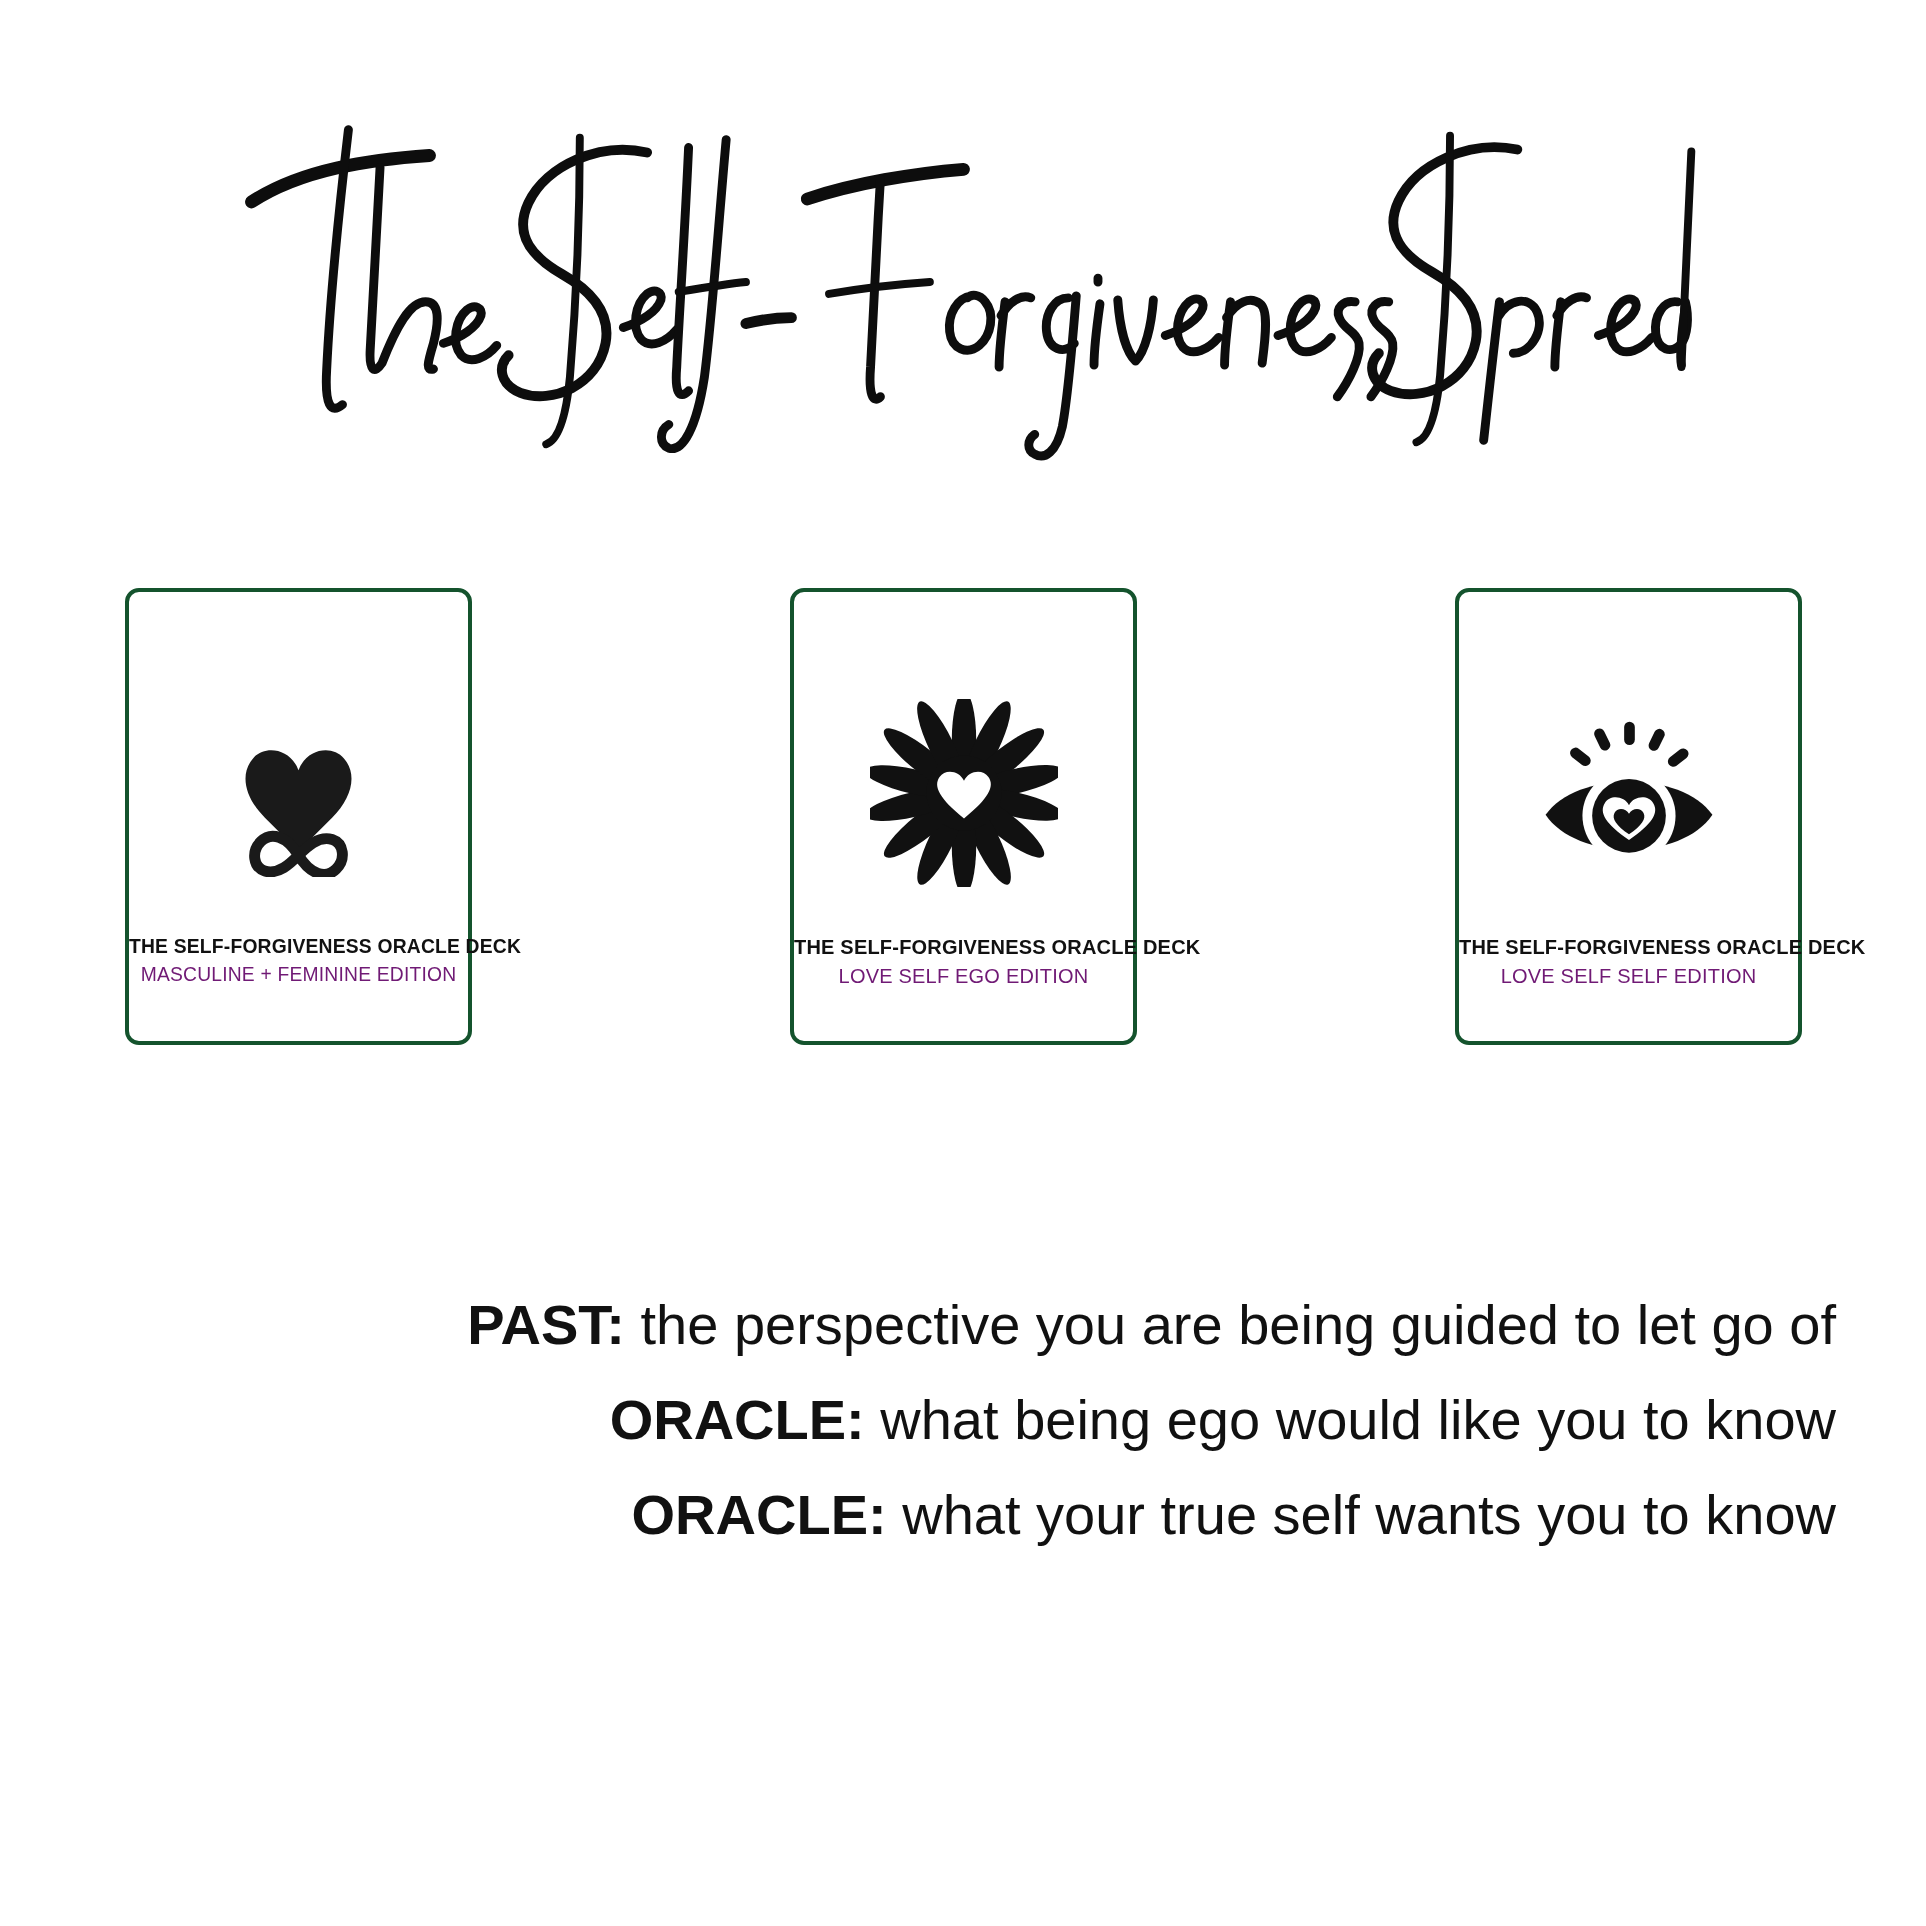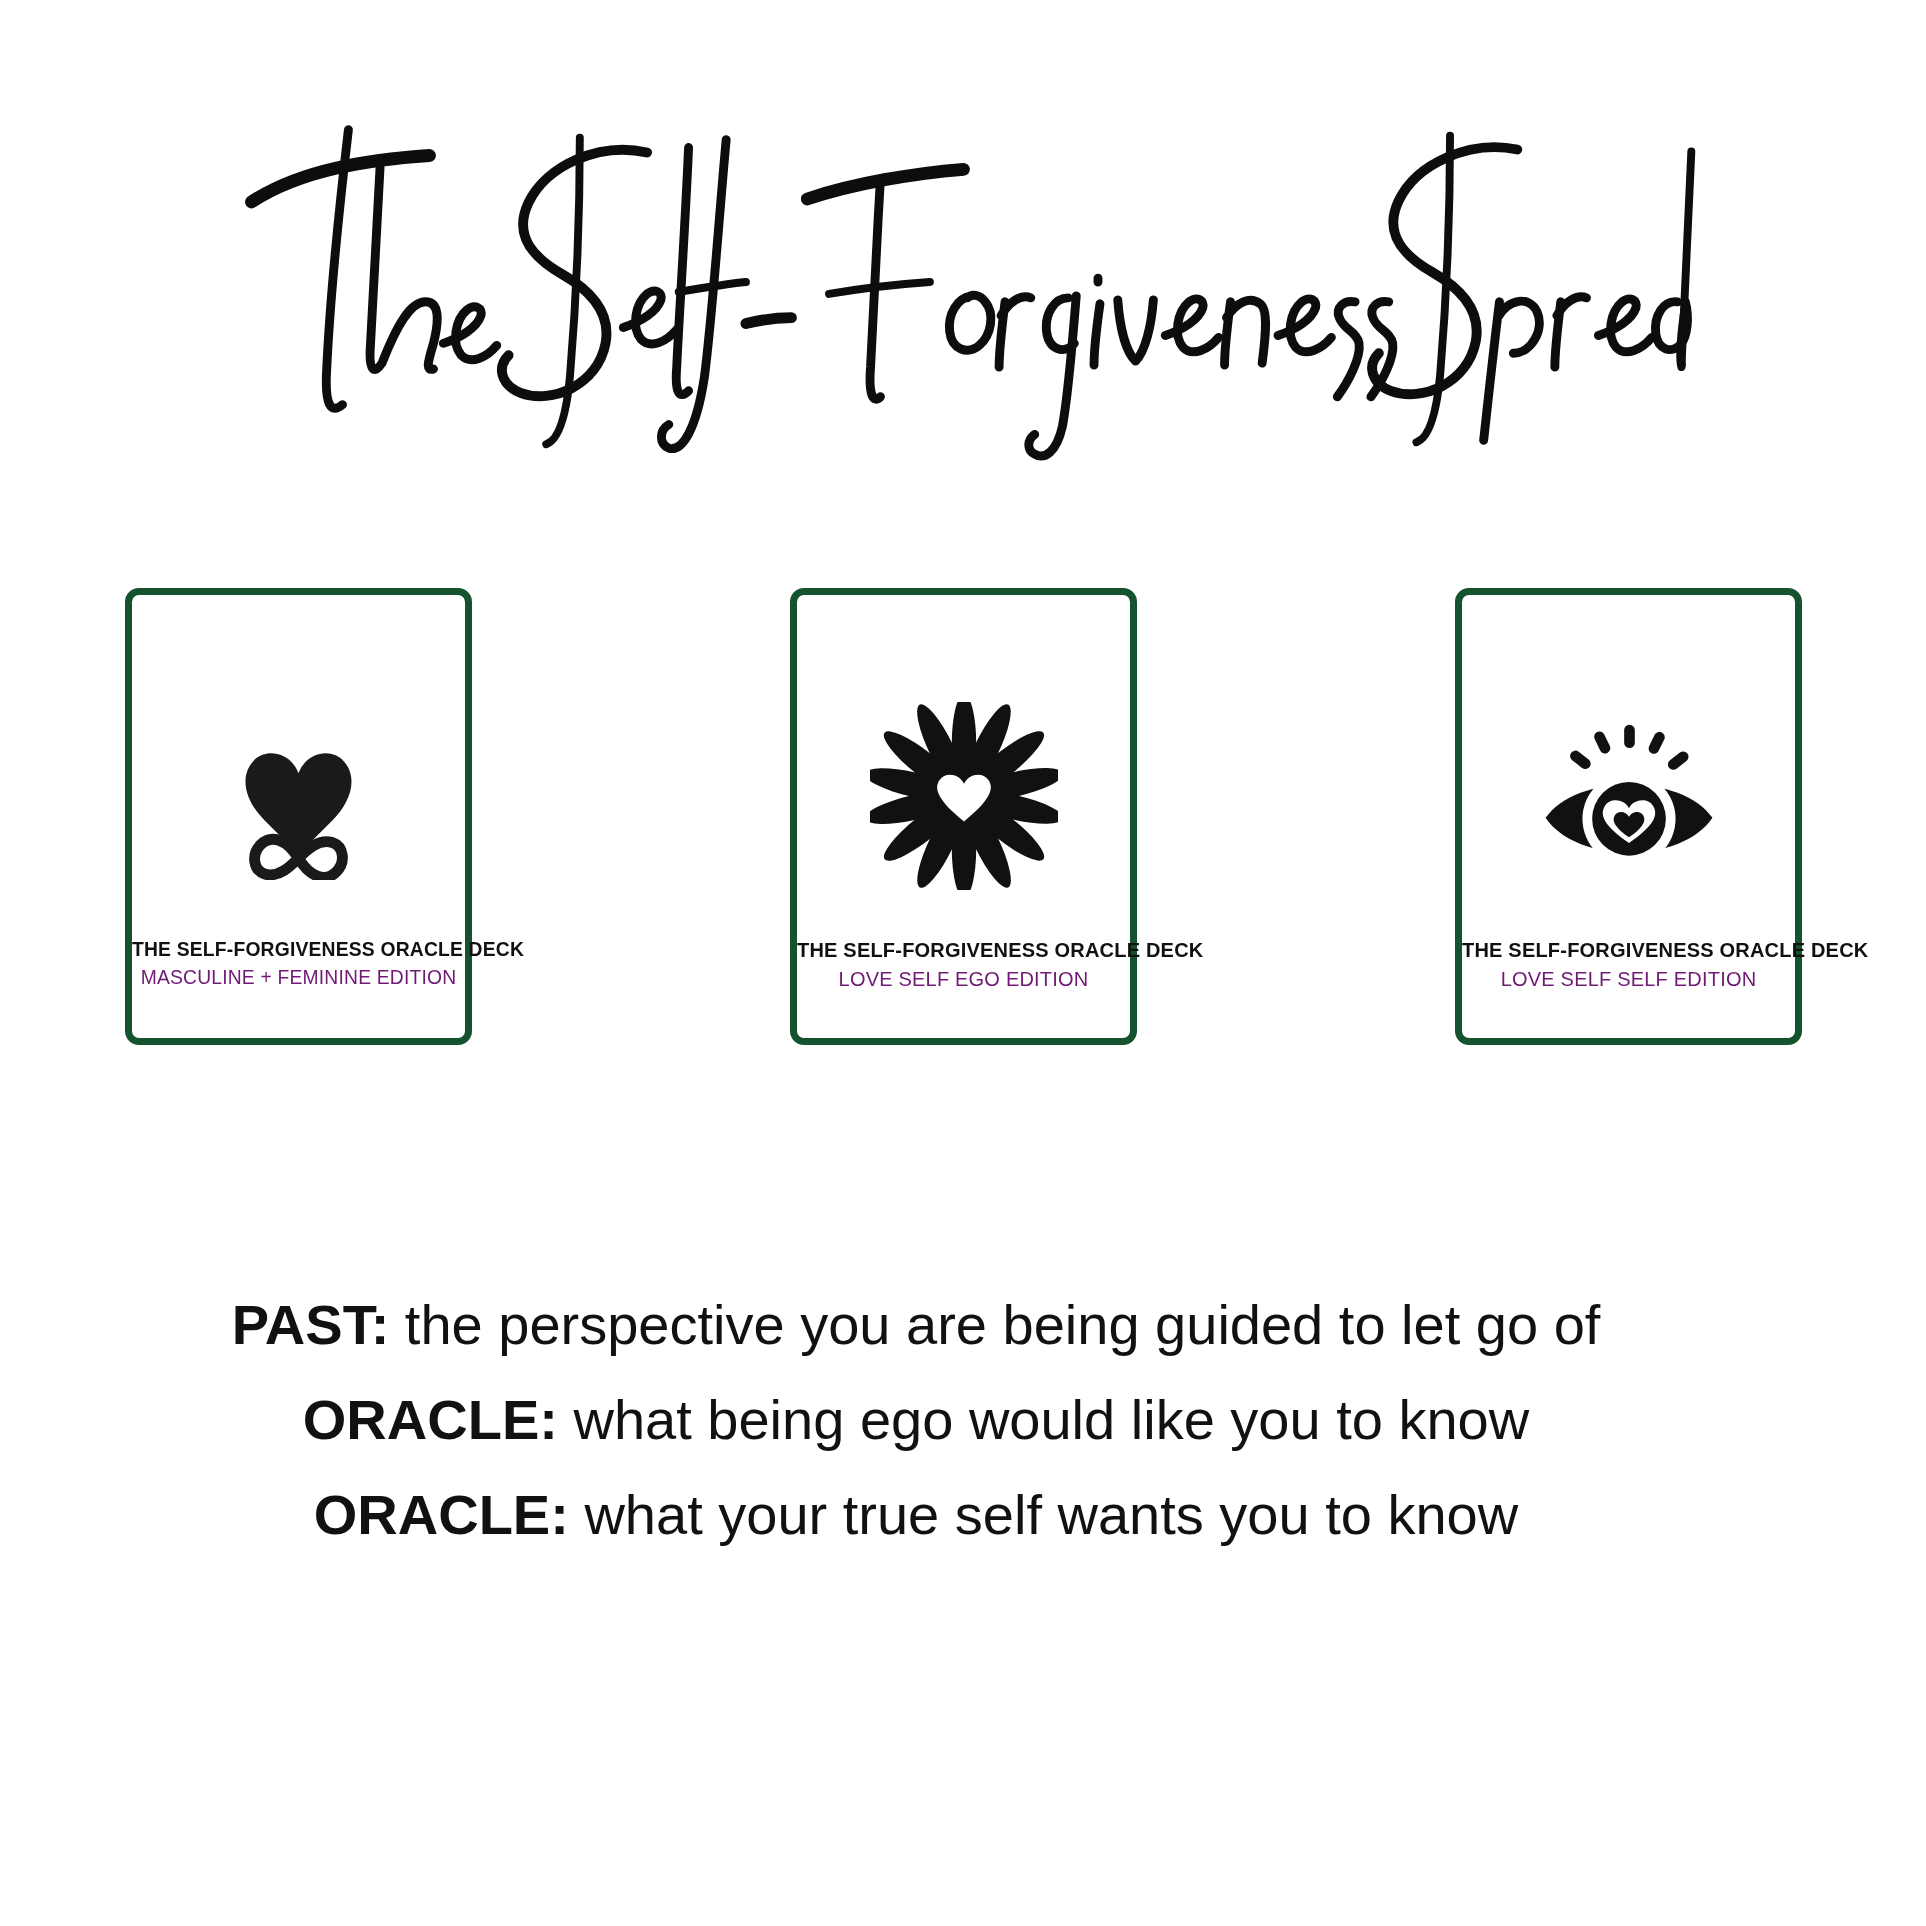--- a/index.html
+++ b/index.html
@@ -53,21 +53,21 @@
     top: 588px;
     width: 1677px;
     height: 457px;
     display: flex;
     justify-content: space-between;
   }
   .card {
     position: relative;
     width: 347px;
     height: 457px;
-    border: 7px solid #14532d;
+    border: 4px solid #14532d;
     border-radius: 14px;
     background: #ffffff;
     box-sizing: border-box;
     display: flex;
     flex-direction: column;
     align-items: center;
   }
   .card-icon {
     position: absolute;
     left: 0;
@@ -123,26 +123,26 @@
     font-family: "Liberation Sans", sans-serif;
     font-weight: normal;
     font-size: 61px;
     letter-spacing: 1.5px;
     color: #1b1b1b;
   }
 
   
   .desc-block {
     position: absolute;
-    left: 4px;
+    left: 12px;
     top: 1277px;
     width: 1824px;
     display: flex;
     flex-direction: column;
-    align-items: center;
+    align-items: flex-end;
   }
   .desc-line {
     font-family: "Liberation Sans", sans-serif;
     font-size: 56px;
     line-height: 95px;
     color: #111111;
     white-space: nowrap;
   }
   .desc-line .lbl {
     font-weight: bold;

